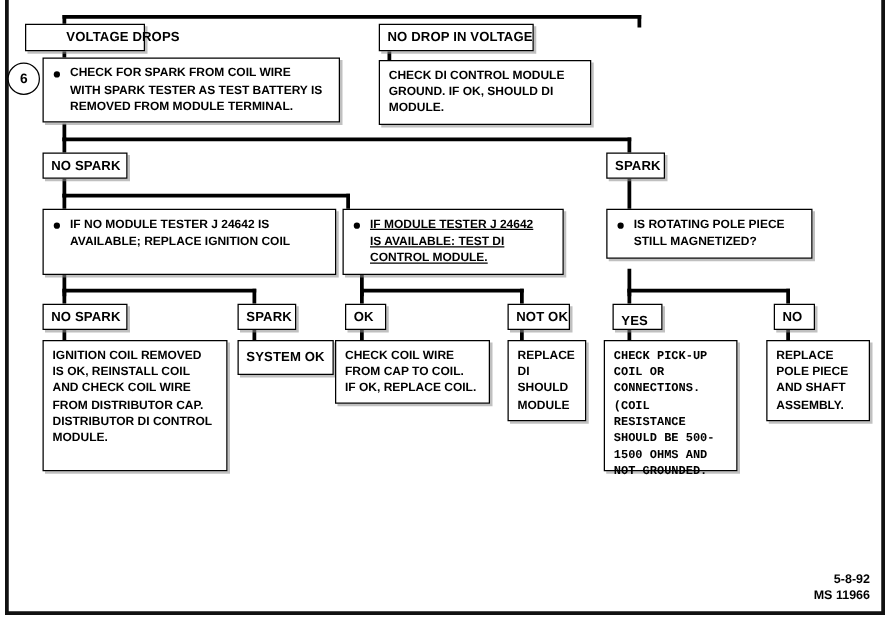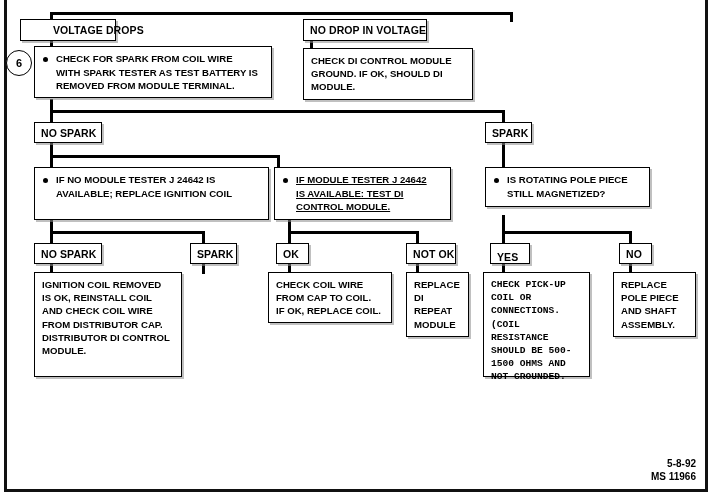--- a/index.html
+++ b/index.html
@@ -252,31 +252,34 @@
 
   <div class="box text-box" style="left:34px; top:272px; width:148px; height:105px;">
     <span class="ln-break">IGNITION COIL REMOVED</span>
     <span class="ln-break">IS OK, REINSTALL COIL</span>
     <span class="ln-break">AND CHECK COIL WIRE</span>
     <span class="ln-break">FROM DISTRIBUTOR CAP.</span>
     <span class="ln-break">DISTRIBUTOR  DI CONTROL</span>
     <span class="ln-break">MODULE.</span>
   </div>
 
+  <div class="box label-box" style="left:190px; top:272px; width:77px; height:28px;">
+    <span>SYSTEM OK</span>
+  </div>
 
   <div class="box text-box" style="left:268px; top:272px; width:124px; height:51px;">
     <span class="ln-break">CHECK COIL WIRE</span>
     <span class="ln-break">FROM CAP TO COIL.</span>
     <span class="ln-break">IF OK, REPLACE COIL.</span>
   </div>
 
   <div class="box text-box" style="left:406px; top:272px; width:63px; height:65px;">
     <span class="ln-break">REPLACE</span>
     <span class="ln-break">DI</span>
-    <span class="ln-break">REPEAT</span>
+    <span class="ln-break">SHOULD</span>
     <span class="ln-break">MODULE</span>
   </div>
 
   <div class="box text-box" style="left:483px; top:272px; width:107px; height:105px;font-family:Liberation Mono, monospace;">
     <span class="ln-break">CHECK PICK-UP</span>
     <span class="ln-break">COIL OR</span>
     <span class="ln-break">CONNECTIONS.</span>
     <span class="ln-break">(COIL RESISTANCE</span>
     <span class="ln-break">SHOULD BE 500-</span>
     <span class="ln-break">1500 OHMS AND</span>

